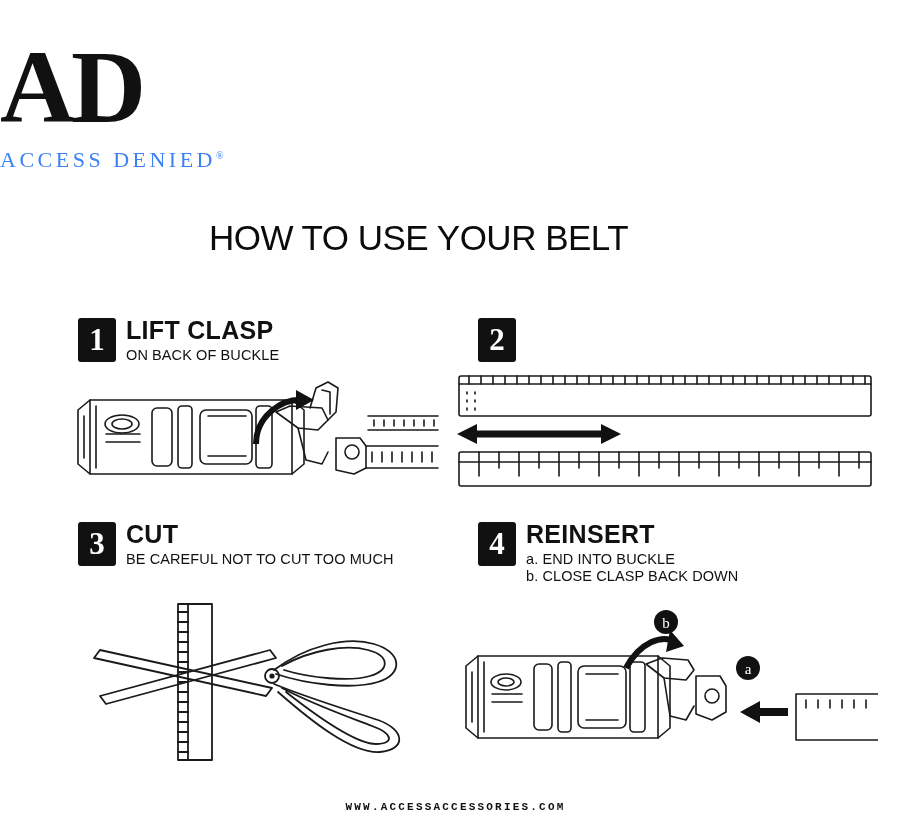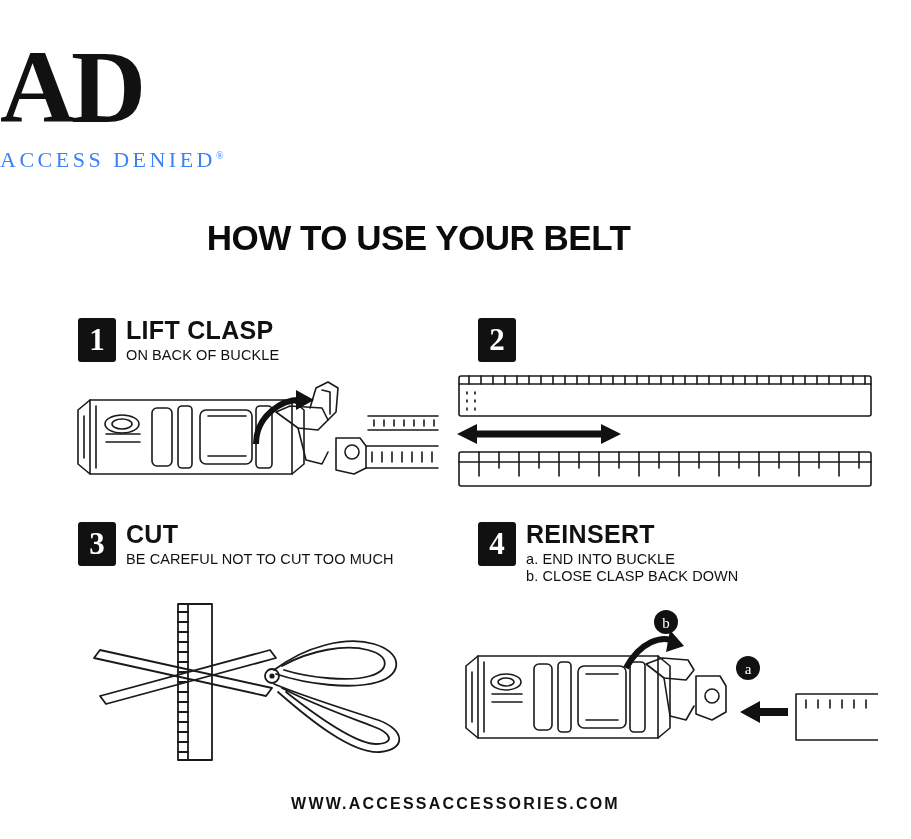--- a/index.html
+++ b/index.html
@@ -48,21 +48,21 @@
   }
 
   
   .main-title {
     position: absolute;
     top: 218px;
     left: 0;
     width: 837px;
     text-align: center;
     font-size: 35px;
-    font-weight: 700;
+    font-weight: 400;
     letter-spacing: -0.5px;
     color: #0b0b0b;
   }
 
   
   .steps {
     position: absolute;
     top: 310px;
     left: 0;
     width: 911px;
@@ -122,24 +122,25 @@
   #illus-3 { left: 60px;  top: 588px; width: 390px; height: 175px; }
   #illus-4 { left: 448px; top: 608px; width: 430px; height: 155px; }
 
   
   .footer {
     position: absolute;
     bottom: 26px;
     left: 0;
     width: 911px;
     text-align: center;
-    font-size: 16px;
+    font-size: 11px;
     font-weight: 700;
     letter-spacing: 2.2px;
     color: #111;
+    font-family: Liberation Mono, monospace;
   }
 </style>
 </head>
 <body>
 
 <div class="brand">
   <div class="brand-mark">AD</div>
   <div class="brand-name">
     <span>ACCESS DENIED</span><span class="brand-reg">®</span>
   </div>

